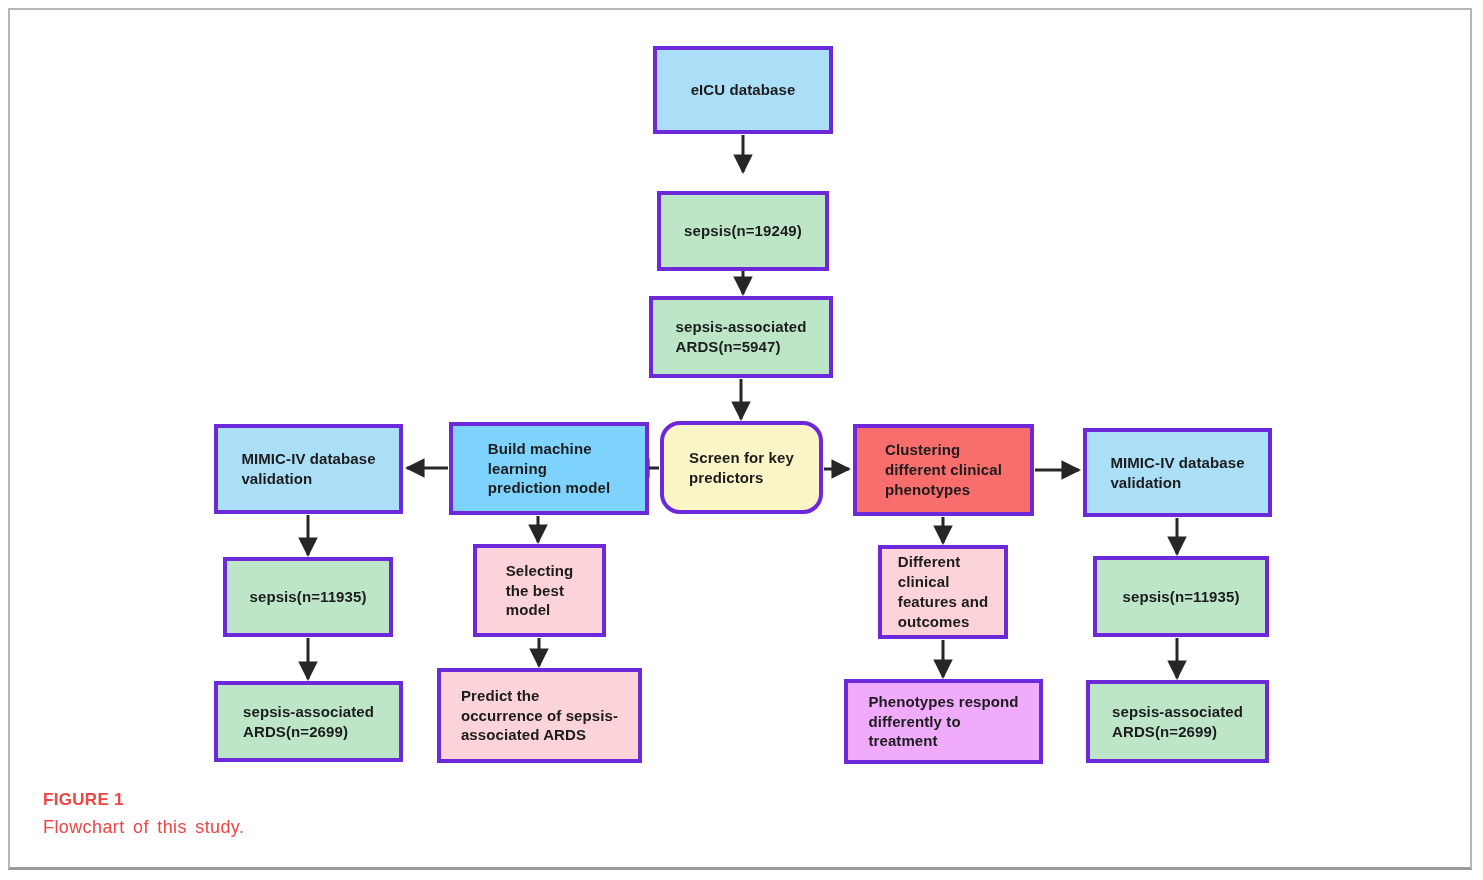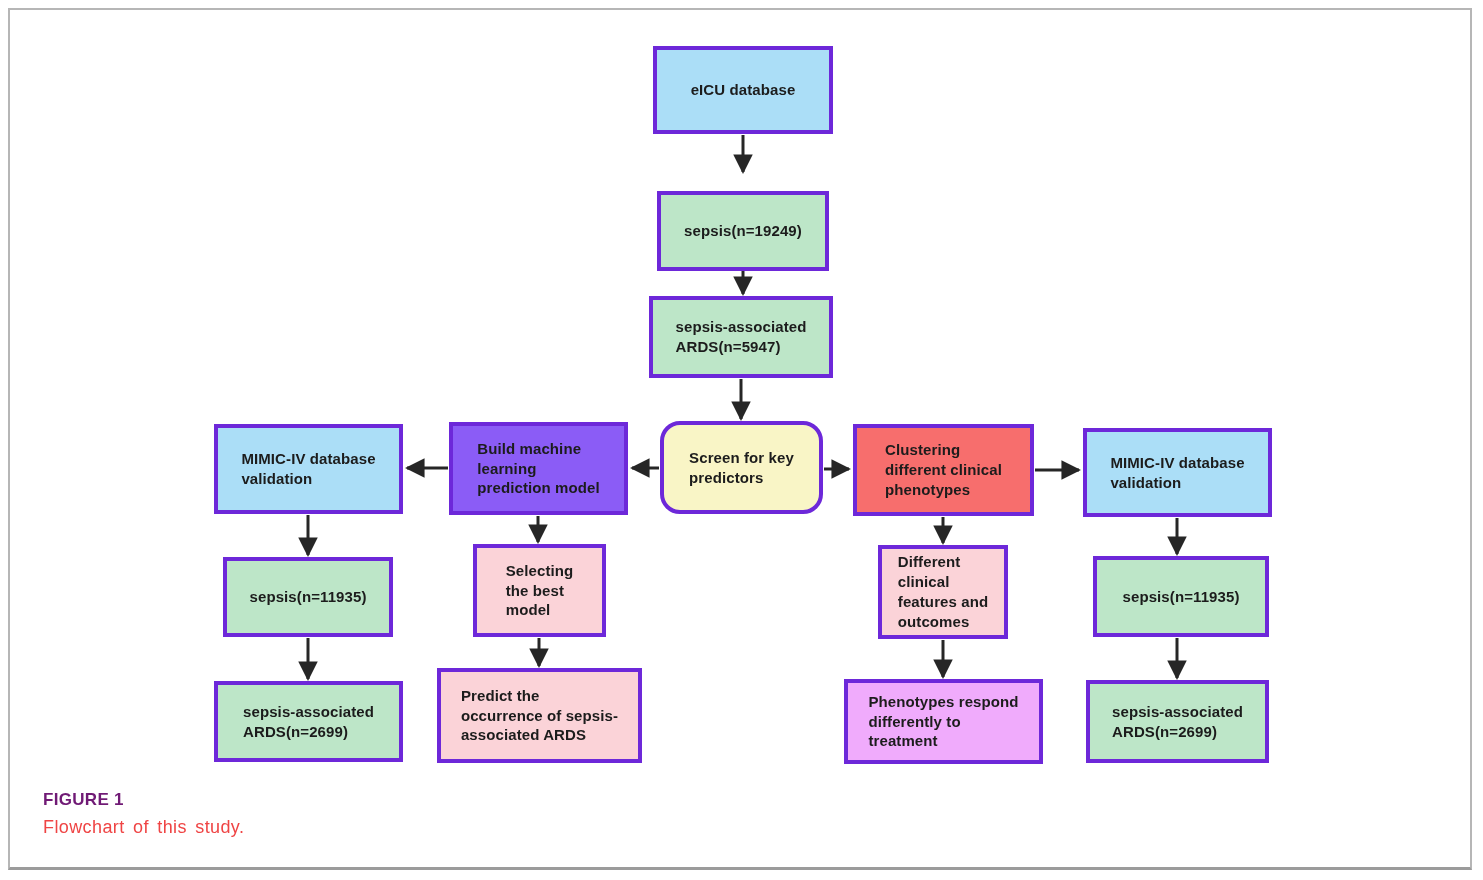--- a/index.html
+++ b/index.html
@@ -46,21 +46,21 @@
     font-size: 15px;
     line-height: 1.32;
     color: #1c1c1c;
     white-space: pre-line;
     padding: 4px 6px;
     letter-spacing: 0.1px;
   }
   .caption {
     position: absolute;
     left: 43px;
-    color: #701a75;
+    color: #ef4444;
   }
   .caption-label {
     top: 790px;
     font-size: 17px;
     font-weight: bold;
     letter-spacing: 0.3px;
   }
   .caption-text {
     top: 817px;
     font-size: 18px;
@@ -110,21 +110,21 @@
     <line class="arrow-line" x1="1177" y1="638" x2="1177" y2="678" marker-end="url(#ah)"></line>
   </svg>
 
   <div class="node" style="left: 653px; top: 46px; width: 180px; height: 88px; background: rgb(171, 222, 247);">eICU database</div>
   <div class="node" style="left: 657px; top: 174px; width: 172px; height: 80px; background: rgb(189, 230, 200); margin-top: 17px;">sepsis(n=19249)</div>
   <div class="node" style="left: 649px; top: 296px; width: 184px; height: 82px; background: rgb(189, 230, 200);">sepsis-associated
 ARDS(n=5947)</div>
   <div class="node" style="left: 660px; top: 421px; width: 163px; height: 93px; background: rgb(249, 245, 198); border-radius: 20px;">Screen for key
 predictors</div>
 
-  <div class="node" style="left: 449px; top: 422px; width: 179px; height: 93px; background: #8b5cf6;">Build machine
+  <div class="node" style="left: 449px; top: 422px; width: 200px; height: 93px; background: #7dd3fc;">Build machine
 learning
 prediction model</div>
   <div class="node" style="left: 214px; top: 424px; width: 189px; height: 90px; background: rgb(171, 222, 247);">MIMIC-IV database
 validation</div>
   <div class="node" style="left: 223px; top: 557px; width: 170px; height: 80px; background: rgb(189, 230, 200);">sepsis(n=11935)</div>
   <div class="node" style="left: 214px; top: 681px; width: 189px; height: 81px; background: rgb(189, 230, 200);">sepsis-associated
 ARDS(n=2699)</div>
   <div class="node" style="left: 473px; top: 544px; width: 133px; height: 93px; background: rgb(251, 211, 216);">Selecting
 the best
 model</div>

